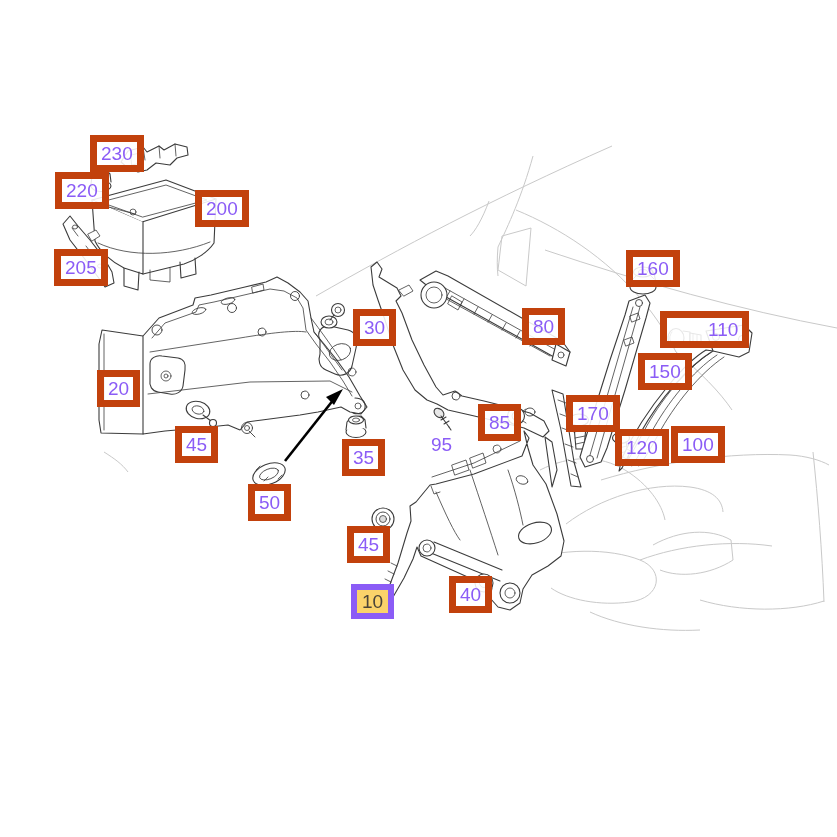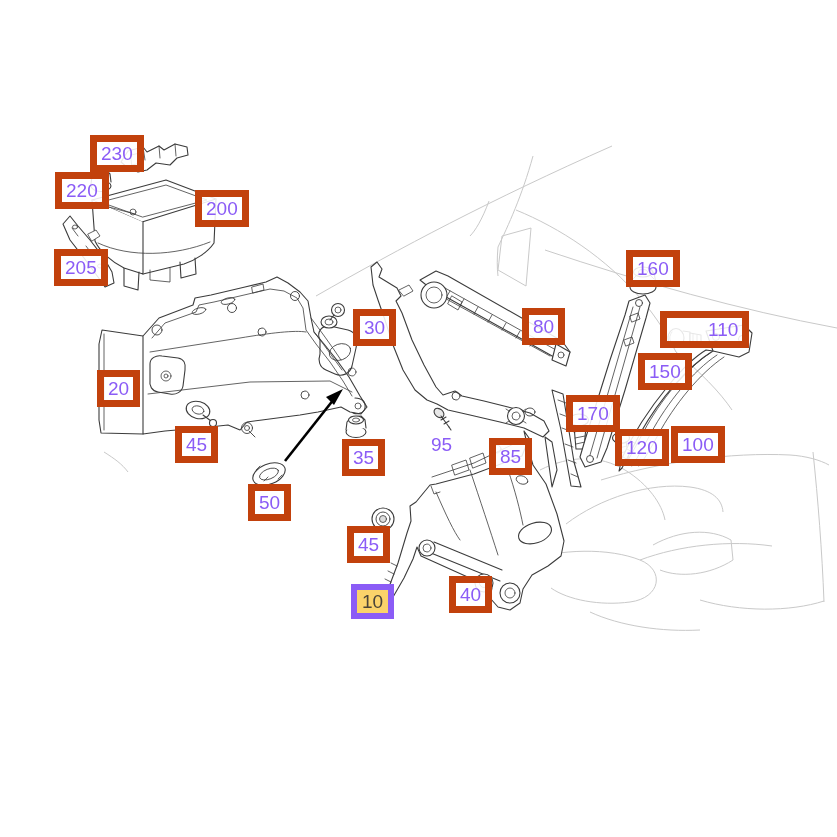--- a/index.html
+++ b/index.html
@@ -270,21 +270,21 @@
       <div class="part-label" style="left: 90px; top: 135px;">230</div>
       <div class="part-label" style="left: 55px; top: 172px;">220</div>
       <div class="part-label" style="left: 195px; top: 190px;">200</div>
       <div class="part-label" style="left: 42px; top: 249px; margin-left: 12px;">205</div>
       <div class="part-label" style="left: 97px; top: 370px;">20</div>
       <div class="part-label" style="left: 337px; top: 309px; margin-left: 16px;">30</div>
       <div class="part-label" style="left: 175px; top: 426px;">45</div>
       <div class="part-label" style="left: 342px; top: 439px;">35</div>
       <div class="part-label" style="left: 248px; top: 484px;">50</div>
       <div class="part-label unboxed" style="left: 420px; top: 426px;">95</div>
-      <div class="part-label" style="left: 489px; top: 404px; margin-top: 34px;">85</div>
+      <div class="part-label" style="left: 478px; top: 404px;">85</div>
       <div class="part-label" style="left: 522px; top: 308px;">80</div>
       <div class="part-label" style="left: 566px; top: 395px;">170</div>
       <div class="part-label" style="left: 626px; top: 250px;">160</div>
       <div class="part-label" style="left: 660px; top: 311px; padding-left: 41px;">110</div>
       <div class="part-label" style="left: 638px; top: 353px;">150</div>
       <div class="part-label" style="left: 615px; top: 429px;">120</div>
       <div class="part-label" style="left: 671px; top: 426px;">100</div>
       <div class="part-label" style="left: 347px; top: 526px;">45</div>
       <div class="part-label highlighted" style="left: 351px; top: 584px;">10</div>
       <div class="part-label" style="left: 449px; top: 576px; text-align: right;">40</div>

